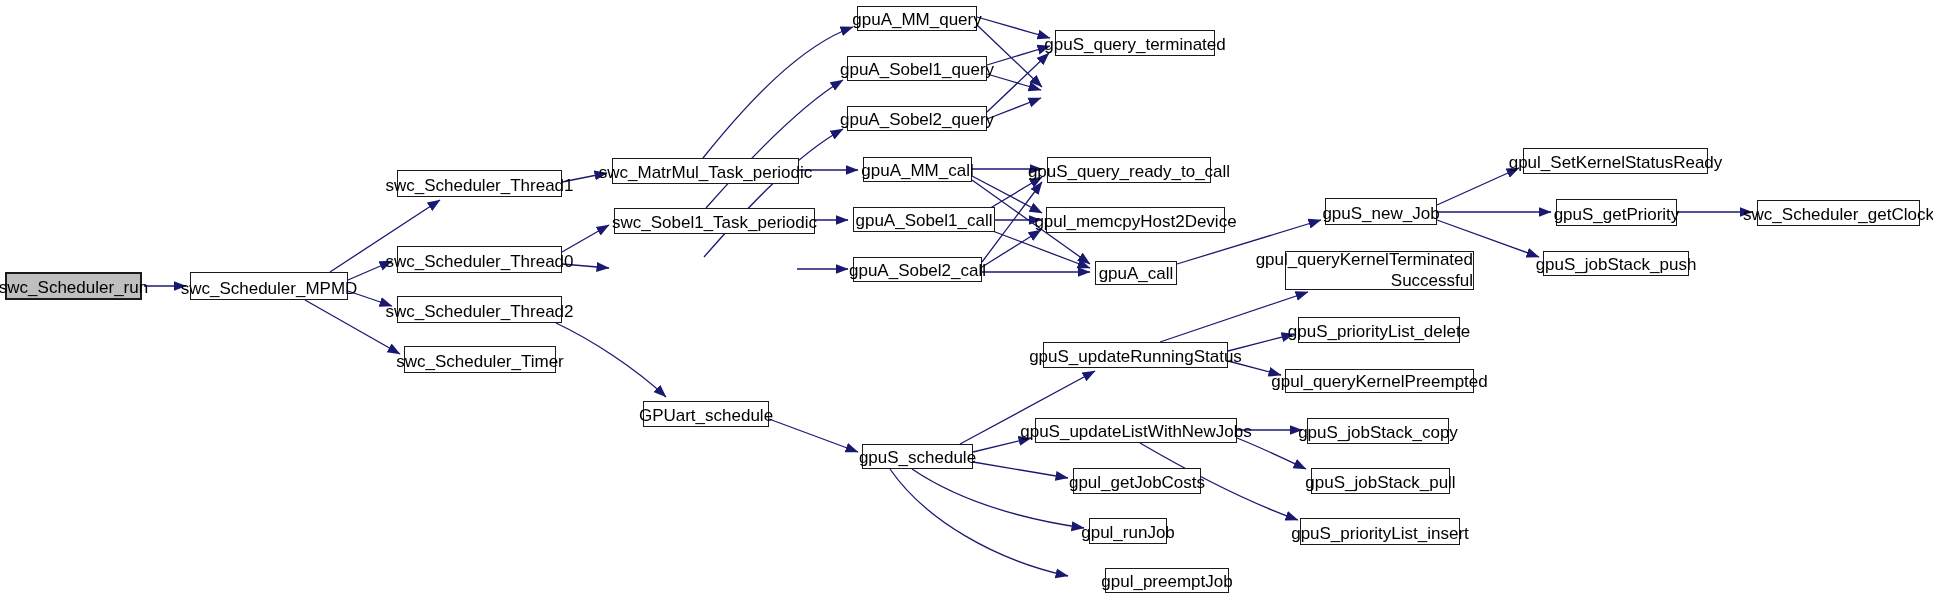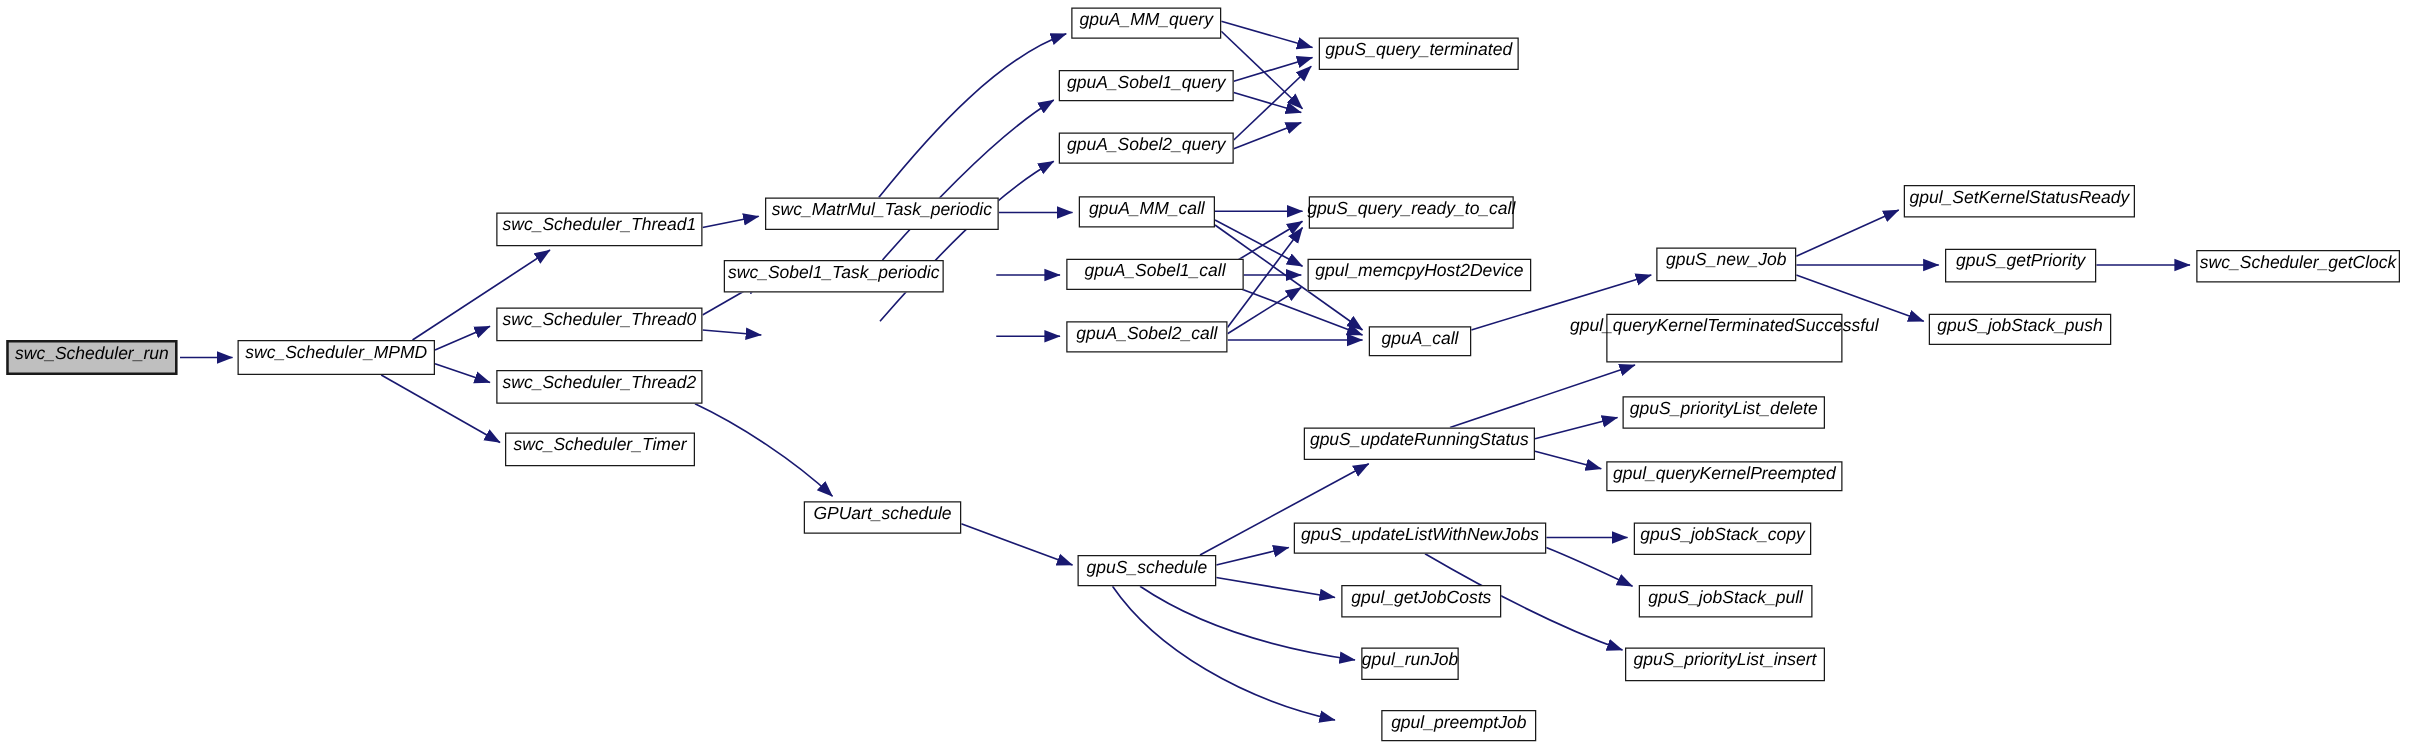--- a/index.html
+++ b/index.html
@@ -2,25 +2,25 @@
 <html style="--edge: #191970; --node-fill: #ffffff; --node-border: #1a1a1a; --root-fill: #bfbfbf; --text: #000000; --bg: #ffffff;"><head>
 <meta charset="utf-8">
 <style>
   html,body{margin:0;padding:0;background:#ffffff;}
   #canvas{position:relative;width:1933px;height:603px;background:var(--bg,#fff);
           font-family:"Liberation Sans",sans-serif;overflow:hidden;}
   #edges{position:absolute;left:0;top:0;width:1933px;height:603px;}
   .edge{stroke:var(--edge,#191970);stroke-width:1.3;fill:none;}
   .arrowhead{fill:var(--edge,#191970);}
   .node{position:absolute;box-sizing:border-box;background:var(--node-fill,#fff);
-        border:1.5px solid var(--node-border,#1a1a1a);display:flex;align-items:flex-start;
-        justify-content:center;font-size:14px;color:var(--text,#000);
-        white-space:nowrap;z-index:2;line-height:1.2;font-style:italic;}
+        border:1.5px solid var(--node-border,#1a1a1a);display:flex;align-items:flex-end;
+        justify-content:center;font-size:17px;color:var(--text,#000);
+        white-space:nowrap;z-index:2;line-height:1.2;}
   .node.root{background:var(--root-fill,#bfbfbf);border-width:2px;}
-  .node.two-line{flex-direction:row;white-space:nowrap;}
+  .node.two-line{flex-direction:column;white-space:nowrap;}
 </style>
 </head>
 <body>
 
 <div id="canvas">
 
   <svg id="edges" viewBox="0 0 1933 603">
     <defs>
       <marker id="arrow" markerUnits="userSpaceOnUse" markerWidth="14" markerHeight="11" refX="12.5" refY="5.5" orient="auto">
         <path class="arrowhead" d="M0,0.5 L13,5.5 L0,10.5 z"></path>
@@ -89,21 +89,21 @@
     </div>
   <div class="node" style="left:397px;top:296px;width:165px;height:27px">
       <span>swc_Scheduler_Thread2</span>
     </div>
   <div class="node" style="left:404px;top:346px;width:152px;height:27px">
       <span>swc_Scheduler_Timer</span>
     </div>
   <div class="node" style="left:612px;top:158px;width:187px;height:26px">
       <span>swc_MatrMul_Task_periodic</span>
     </div>
-  <div class="node" style="left:579px;top:208px;width:176px;height:26px">
+  <div class="node" style="left:614px;top:208px;width:201px;height:26px">
       <span>swc_Sobel1_Task_periodic</span>
     </div>
   <div class="node" style="left:857px;top:6px;width:120px;height:25px">
       <span>gpuA_MM_query</span>
     </div>
   <div class="node" style="left:847px;top:56px;width:140px;height:25px">
       <span>gpuA_Sobel1_query</span>
     </div>
   <div class="node" style="left:847px;top:106px;width:140px;height:25px">
       <span>gpuA_Sobel2_query</span>

